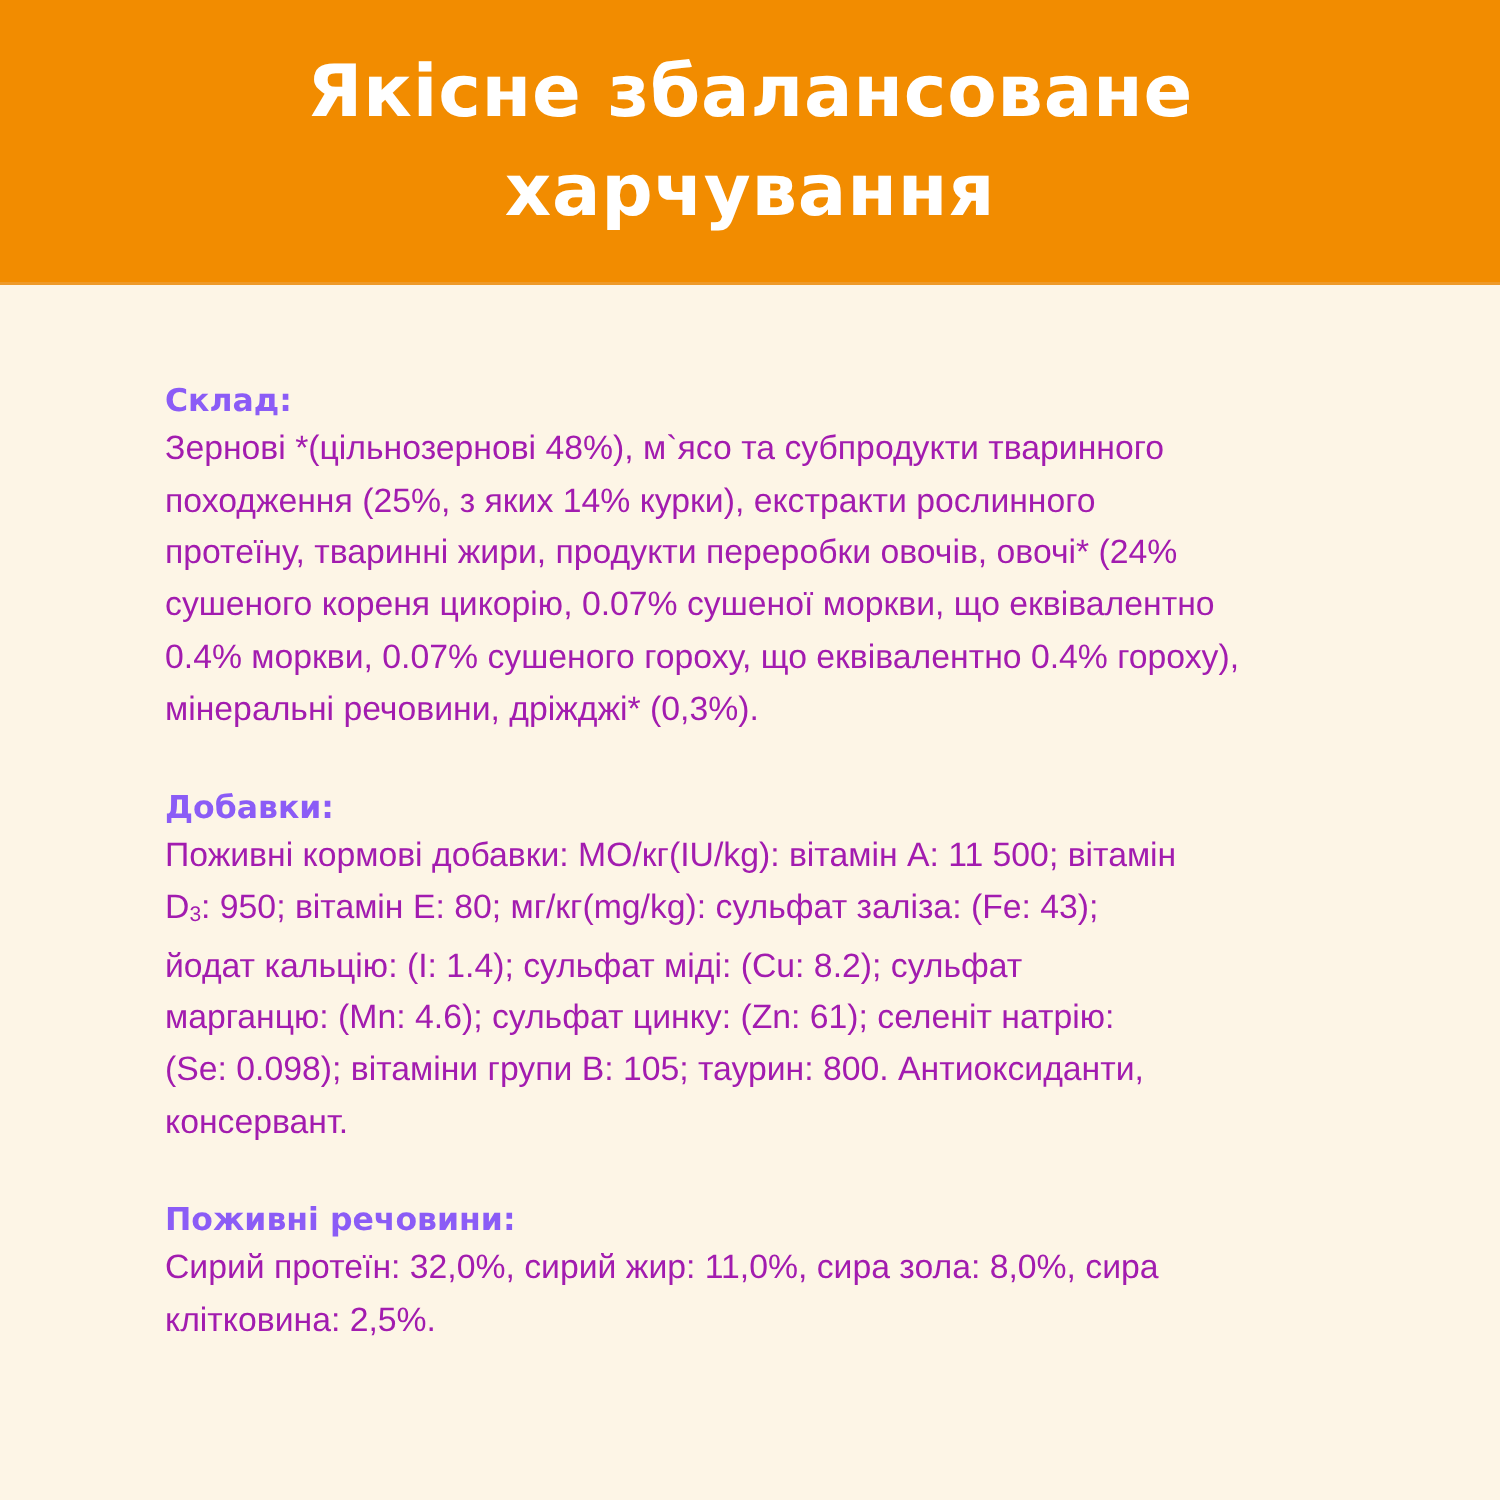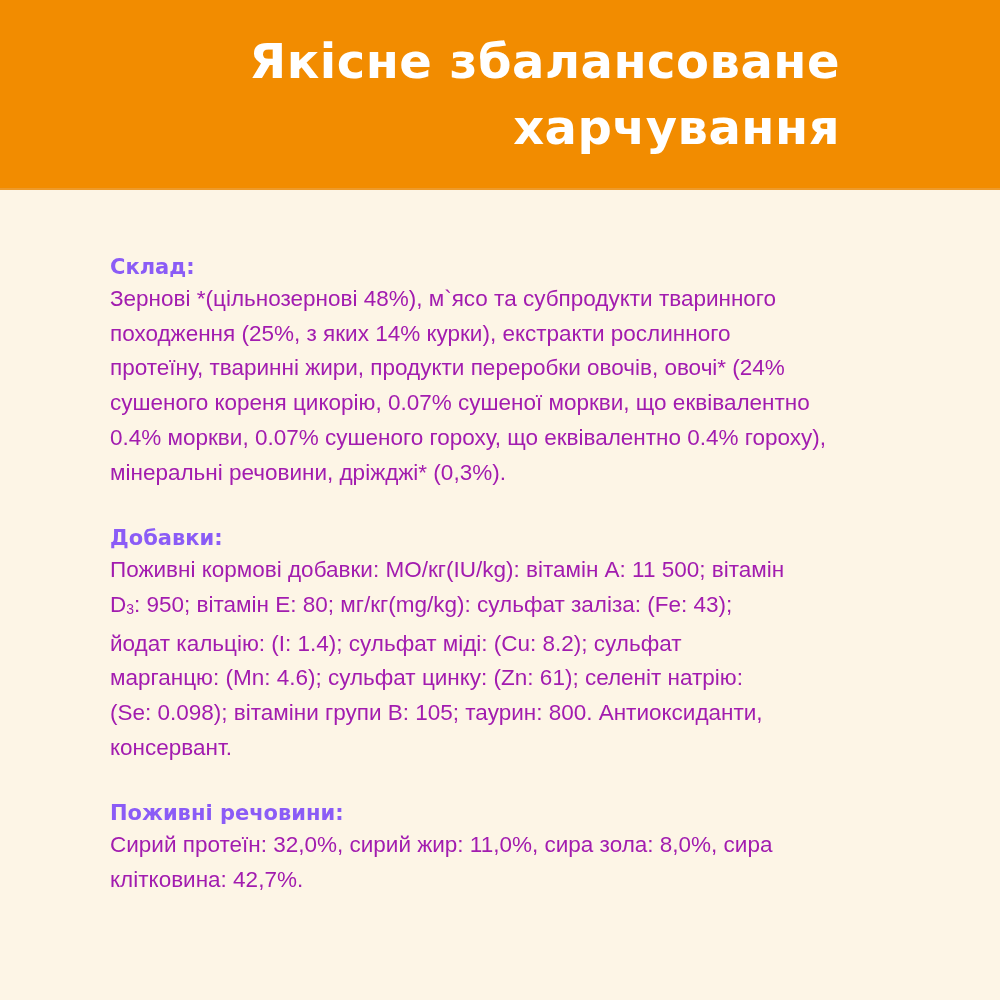--- a/index.html
+++ b/index.html
@@ -15,21 +15,21 @@
       border-bottom: 2px solid #ee9a2a;
       box-sizing: border-box;
     }
     .header h1 {
       margin: 0;
       color: #ffffff;
       font-family: "DejaVu Sans", "Liberation Sans", sans-serif;
       font-weight: bold;
       font-size: 48px;
       line-height: 66px;
-      text-align: right;
+      text-align: center;
       letter-spacing: 0.5px;
       width: 680px;
     }
     .content {
       position: absolute; left: 110px; top: 252px; width: 800px;
       color: #233a7a;
     }
     .section { margin-bottom: 33px; }
     .section-title {
       font-family: "DejaVu Sans", "Liberation Sans", sans-serif;
@@ -82,17 +82,17 @@
       <span class="line">марганцю: (Mn: 4.6); сульфат цинку: (Zn: 61); селеніт натрію:</span>
       <span class="line">(Se: 0.098); вітаміни групи В: 105; таурин: 800. Антиоксиданти,</span>
       <span class="line">консервант.</span>
     </p>
   </div>
 
   <div class="section">
     <p class="section-title">Поживні речовини:</p>
     <p class="section-body">
       <span class="line">Сирий протеїн: 32,0%, сирий жир: 11,0%, сира зола: 8,0%, сира</span>
-      <span class="line">клітковина: 42,7%.</span>
+      <span class="line">клітковина: 2,5%.</span>
     </p>
   </div>
 
 </div>
 
 </body></html>

